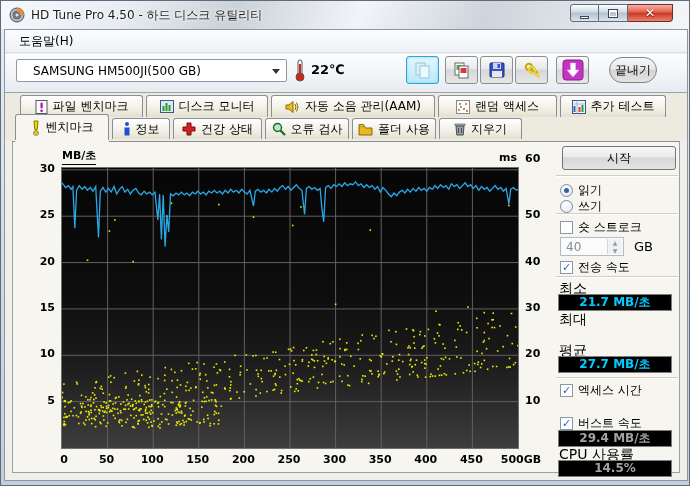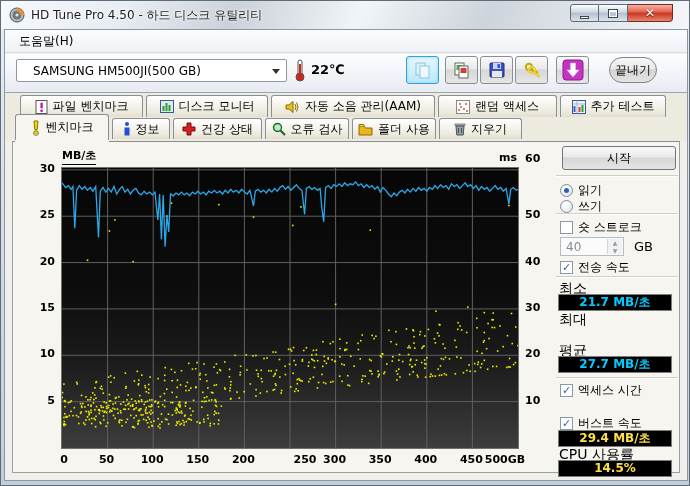--- a/index.html
+++ b/index.html
@@ -76,21 +76,21 @@
   .radio.sel::after { content:""; position:absolute; left:3px; top:3px; width:5px; height:5px; border-radius:50%; background:#2c63b0; }
   .chk { width:13px; height:13px; border:1px solid #8a99a8; background:#fff; font-size:11px; font-weight:bold; color:#2d66b5; line-height:11px; text-align:center; }
   .spin-row { position:absolute; left:547px; display:flex; align-items:center; gap:10px; }
   .spinbox { width:64px; height:19px; border:1px solid #afbdc9; background:#fbfbfb; color:#8a8a8a; font-size:12px; position:relative; padding:2px 0 0 5px; }
   .spin-btns { position:absolute; right:1px; top:1px; width:15px; height:15px; background:#f1f1f1; border-left:1px solid #d5d5d5; font-size:6px; color:#9a9a9a; text-align:center; line-height:8px; }
   .gb-label { font-size:13px; }
   .stat-label { position:absolute; left:546px; font-size:14px; white-space:nowrap; }
   .vbox { position:absolute; left:545px; width:114px; height:17px; background:#000; border:1px solid #7d7d7d; text-align:center; font-size:12px; font-weight:bold; line-height:15px; white-space:nowrap; }
   .vbox.cyan { color:#00ccff; }
   .vbox.yellow { color:#ffff00; }
-  .vbox.white { color:#fde047; }
+  .vbox.white { color:#a3a3a3; }
 
   svg { display:block; }
 </style>
 </head>
 <body>
 
 <div class="window">
   <div class="glass-streak"></div>
 
   <div class="titlebar">
@@ -947,26 +947,26 @@
           <span class="ytick-r" style="top: 112.57px;">40</span>
           <span class="ytick-r" style="top: 66.2119px;">50</span>
           <span class="ytick-r" style="top: 10px;">60</span>
         </div>
       <div id="xticks">
           <span class="xtick" style="left: 51px;">0</span>
           <span class="xtick" style="left: 93.6px;">50</span>
           <span class="xtick" style="left: 139.2px;">100</span>
           <span class="xtick" style="left: 184.8px;">150</span>
           <span class="xtick" style="left: 230.4px;">200</span>
-          <span class="xtick" style="left: 292px;">250</span>
+          <span class="xtick" style="left: 276px;">250</span>
           <span class="xtick" style="left: 321.6px;">300</span>
           <span class="xtick" style="left: 367.2px;">350</span>
           <span class="xtick" style="left: 412.8px;">400</span>
           <span class="xtick" style="left: 458.4px;">450</span>
-          <span class="xtick" style="left: 492px;">500GB</span>
+          <span class="xtick" style="left: 508px;">500GB</span>
         </div>
 
       <div class="start-btn">시작</div>
       <div class="sep" style="top:33px"></div>
 
       <div class="radio-row" style="top:40px">
         <div class="radio sel"></div>
         <span>읽기</span>
       </div>
       <div class="radio-row" style="top:56px">

